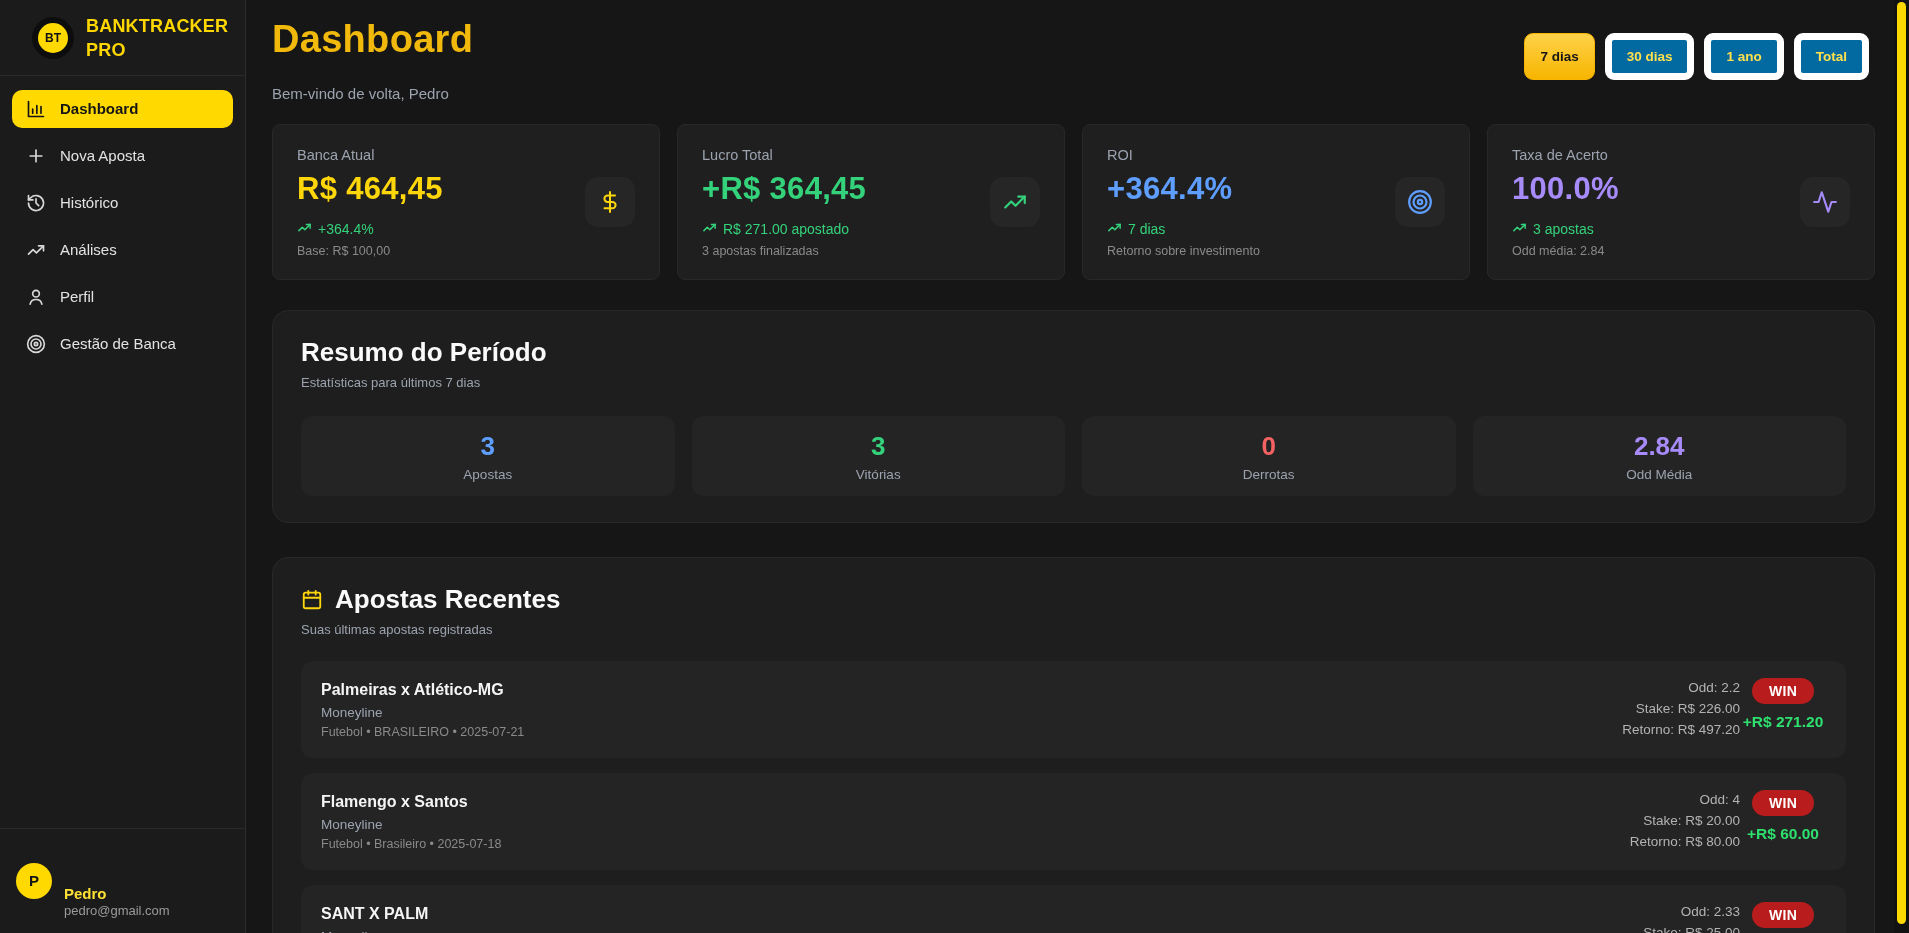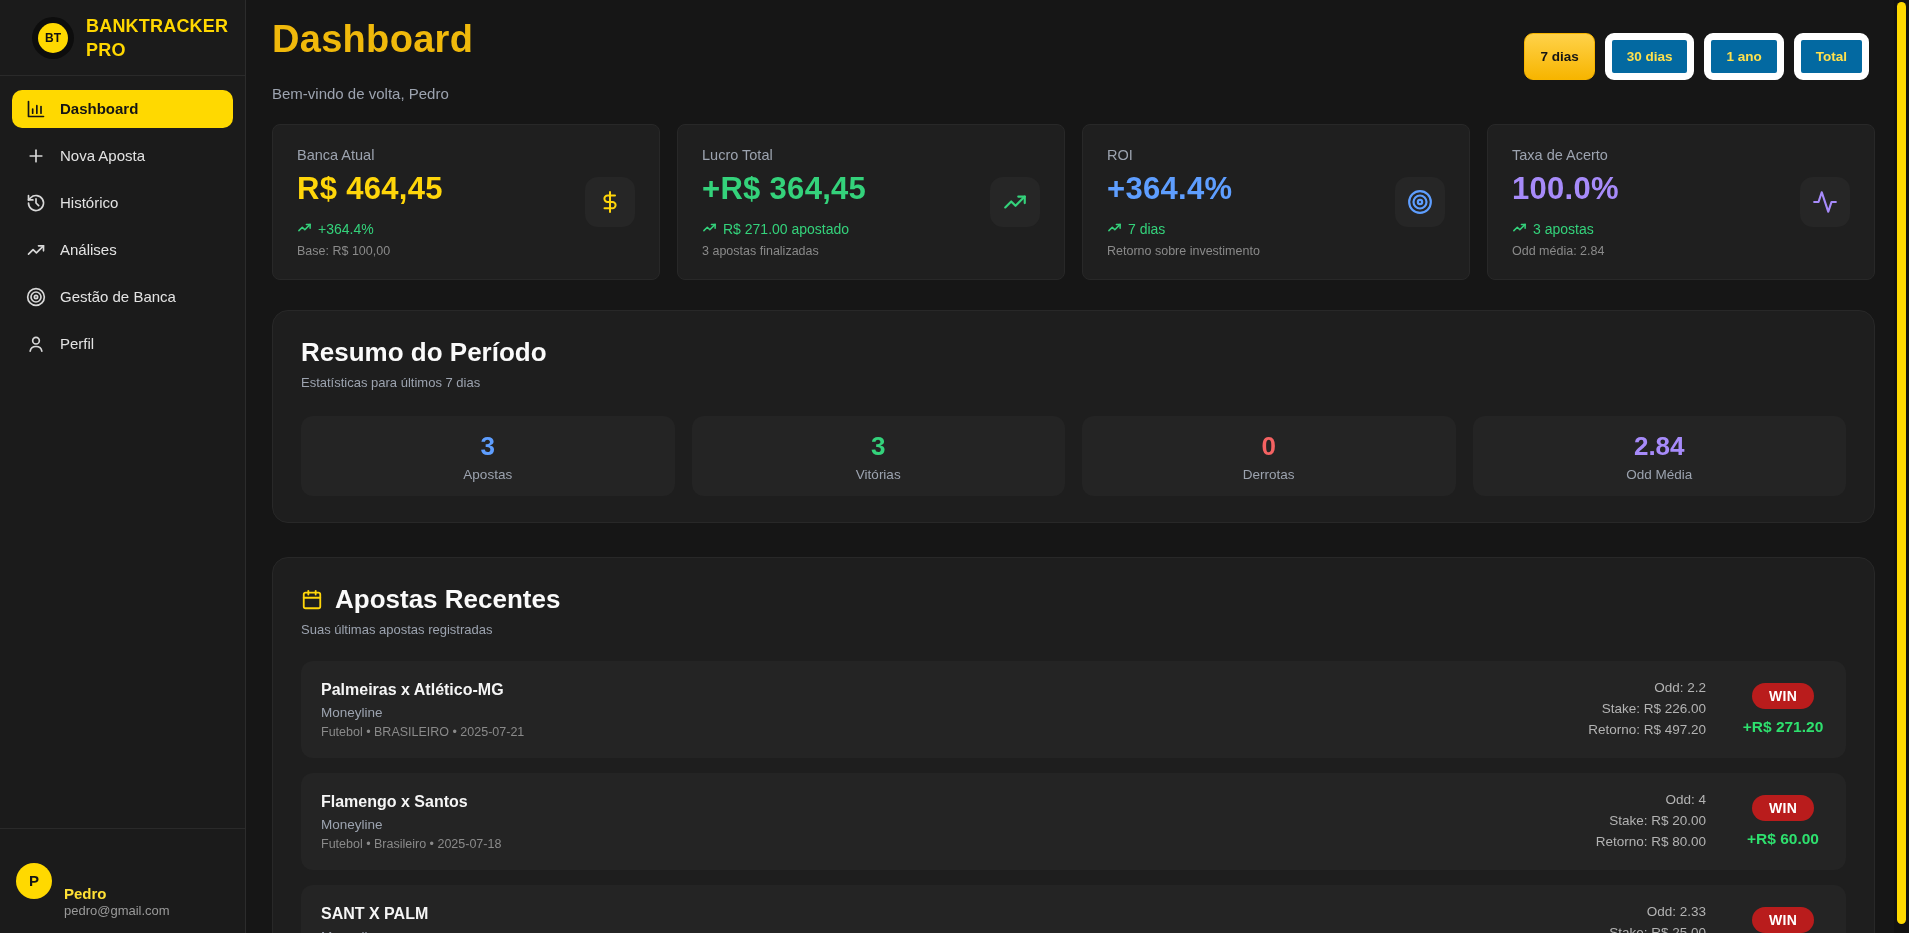--- a/index.html
+++ b/index.html
@@ -60,21 +60,21 @@
   .summary-label { color:#9ca3af; font-size:13.5px; }
   
   .bets-panel { padding-bottom:10px; }
   .bets-title-row { display:flex; align-items:center; gap:12px; }
   .cal-icon { color:#ffd60a; display:flex; }
   .bets-list { margin-top:24px; display:flex; flex-direction:column; gap:15px; }
   .bet-row { background:#242424; border-radius:12px; padding:16px 20px; display:flex; justify-content:space-between; align-items:center; min-height:97px; }
   .bet-match { color:#f5f5f5; font-size:16px; font-weight:bold; margin-bottom:6px; }
   .bet-market { color:#9ca3af; font-size:13.5px; margin-bottom:5px; }
   .bet-meta { color:#8a8a8a; font-size:12.5px; }
-  .bet-right { display:flex; align-items:center; gap:34px; }
+  .bet-right { display:flex; }
   .bet-numbers { text-align:right; color:#b3b3b3; font-size:13.5px; line-height:1.55; }
   .bet-result { display:flex; flex-direction:column; align-items:center; gap:9px; min-width:86px; }
   .win-badge { background:#b91c1c; color:#fff; font-weight:bold; font-size:14px; padding:5px 17px; border-radius:999px; letter-spacing:.3px; }
   .bet-profit { color:#2ee06e; font-weight:bold; font-size:15.5px; }
   
   .scrollbar-track { position:fixed; right:0; top:0; width:15px; height:933px; background:#121212; }
   .scrollbar-thumb { position:fixed; right:3px; top:2px; width:9px; height:922px; border-radius:5px; background:#ffd900; }
 </style>
 </head>
 <body>
@@ -122,36 +122,36 @@
       <span class="nicon">
         <svg width="20" height="20" viewBox="0 0 24 24" fill="none" stroke="currentColor" stroke-width="2" stroke-linecap="round" stroke-linejoin="round">
             <path d="M3 17l5.5-5.5 4 4L21 7"></path>
             <path d="M15 7h6v6"></path>
           </svg>
       </span>
       <span>Análises</span>
     </div>
     <div class="nav-item">
       <span class="nicon">
+        <svg width="20" height="20" viewBox="0 0 24 24" fill="none" stroke="currentColor" stroke-width="2" stroke-linecap="round">
+            <circle cx="12" cy="8" r="4"></circle>
+            <path d="M5 20.5c.6-3.6 3.4-5.5 7-5.5s6.4 1.9 7 5.5"></path>
+          </svg>
+      </span>
+      <span>Perfil</span>
+    </div>
+    <div class="nav-item">
+      <span class="nicon">
         <svg width="20" height="20" viewBox="0 0 24 24" fill="none" stroke="currentColor" stroke-width="2">
             <circle cx="12" cy="12" r="10"></circle>
             <circle cx="12" cy="12" r="6"></circle>
             <circle cx="12" cy="12" r="2"></circle>
           </svg>
       </span>
       <span>Gestão de Banca</span>
-    </div>
-    <div class="nav-item">
-      <span class="nicon">
-        <svg width="20" height="20" viewBox="0 0 24 24" fill="none" stroke="currentColor" stroke-width="2" stroke-linecap="round">
-            <circle cx="12" cy="8" r="4"></circle>
-            <path d="M5 20.5c.6-3.6 3.4-5.5 7-5.5s6.4 1.9 7 5.5"></path>
-          </svg>
-      </span>
-      <span>Perfil</span>
     </div>
   </nav>
 
   <div class="sidebar-spacer"></div>
 
   <div class="user-row">
     <div class="user-avatar">P</div>
     <div>
       <div class="user-name">Pedro</div>
       <div class="user-email">pedro@gmail.com</div>

